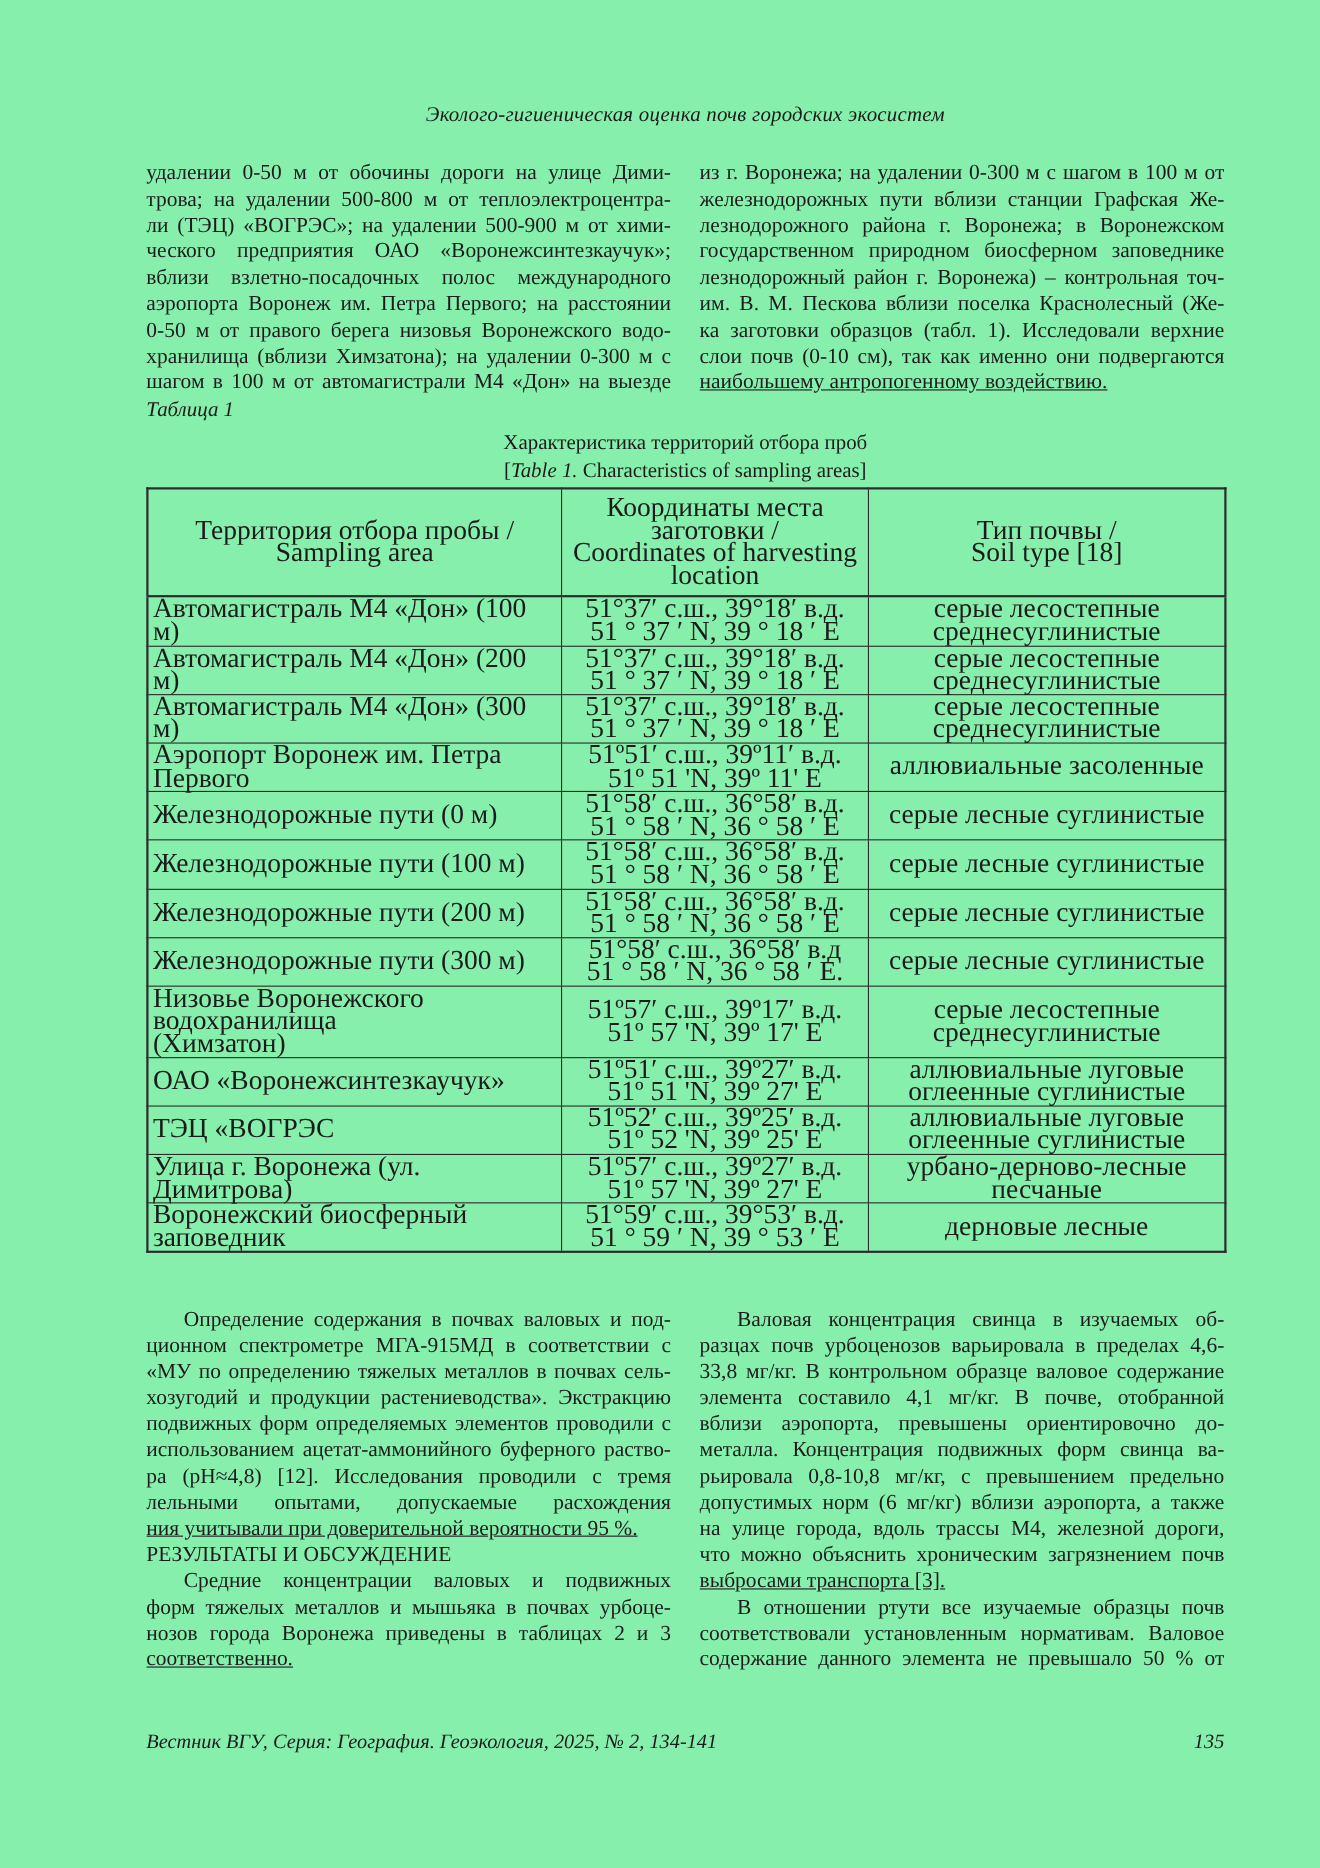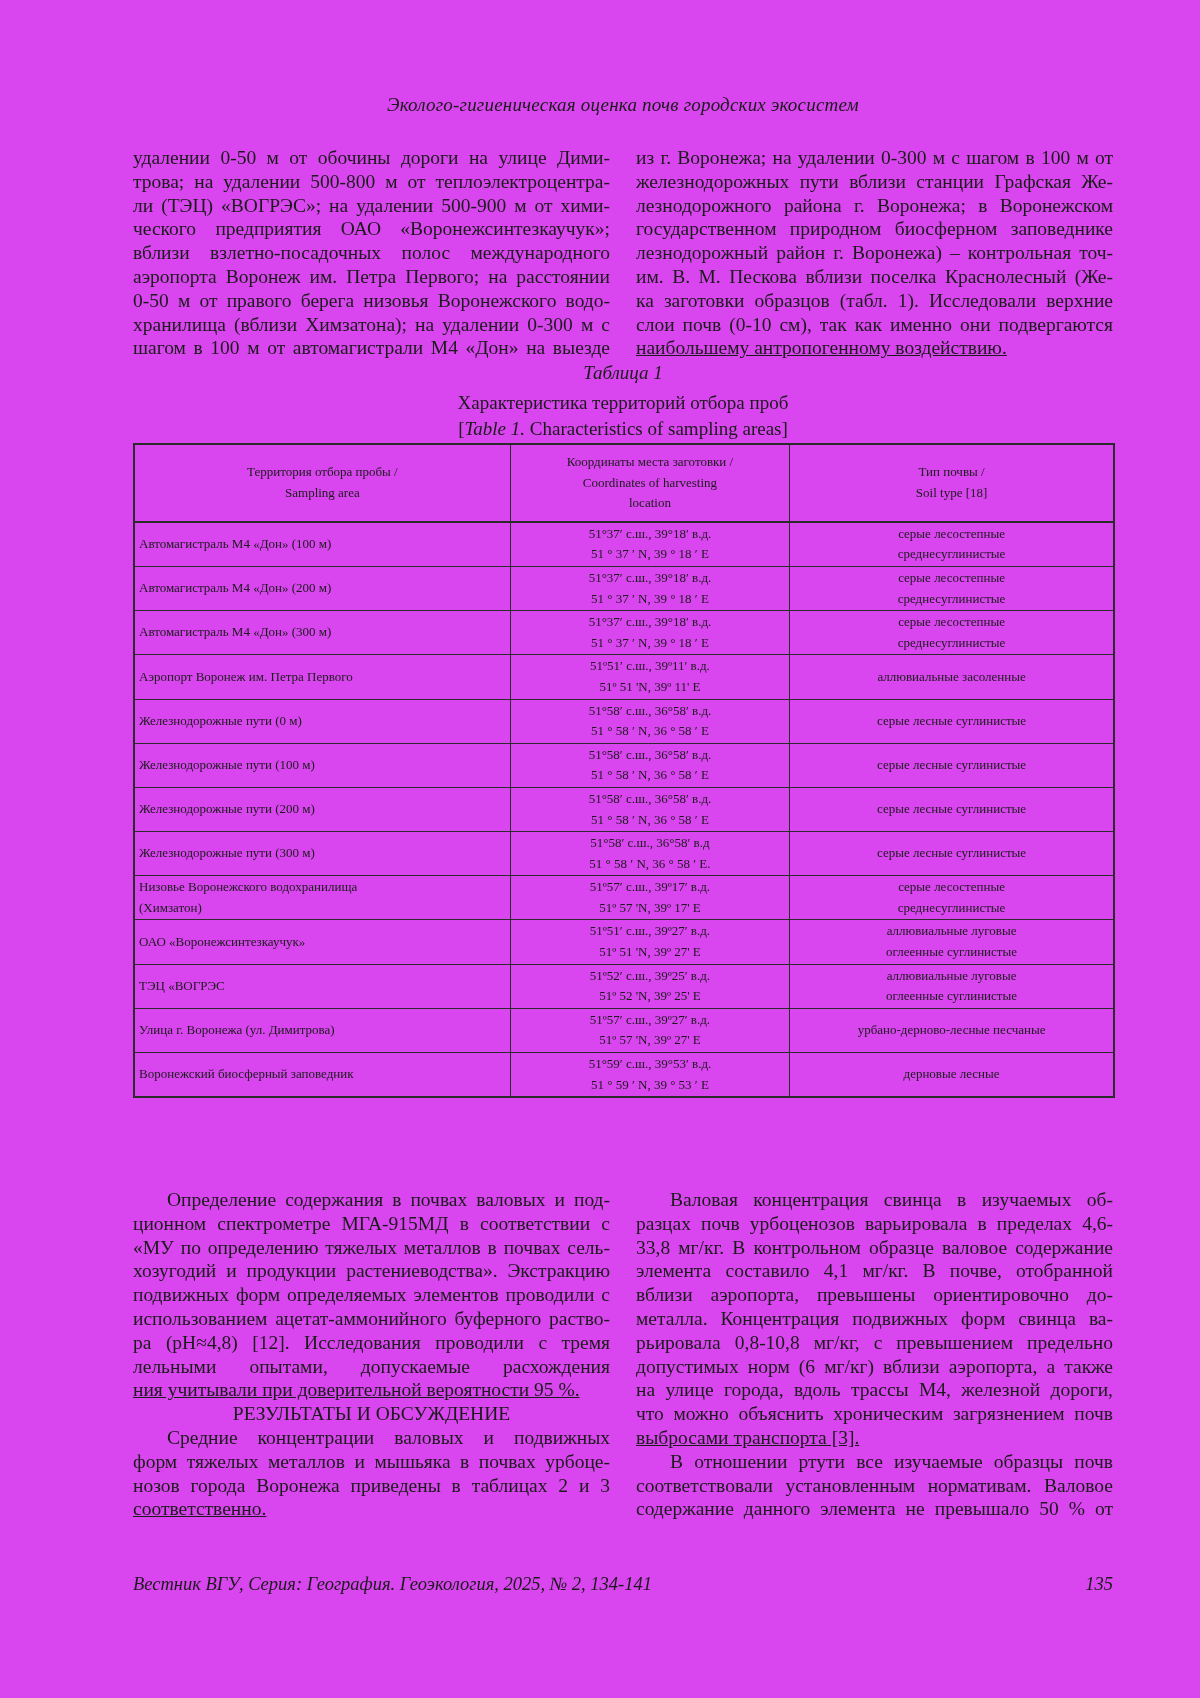--- a/index.html
+++ b/index.html
@@ -2,21 +2,21 @@
 <html lang="ru"><head>
 <meta charset="utf-8">
 <style>
   html,body { margin:0; padding:0; background:#ffffff; }
   body {
     width:1200px; height:1698px;
     font-family:"Liberation Serif","DejaVu Serif",serif;
     color:#1b1b1b;
     -webkit-font-smoothing:antialiased;
   }
-  .page { position:relative; width:1200px; height:1698px; background:#d946ef; overflow:hidden; }
+  .page { position:relative; width:1200px; height:1698px; background:#86efac; overflow:hidden; }
 
   
   .running-head {
     position:absolute; top:94px; left:133px; width:980px;
     text-align:center; font-style:italic; font-size:19px; letter-spacing:0.2px;
   }
 
   
   .cols { position:absolute; left:133px; width:980px; display:flex; }
   .cols-top { top:146px;justify-content:flex-end; }
@@ -25,38 +25,38 @@
   .col.left { margin-right:26px; }
 
   .ln {
     font-size:19.5px; line-height:23.8px;
     text-align:justify; text-align-last:justify;
     white-space:normal; overflow:hidden; max-height:23.8px;
   }
   .ln.end { text-align-last:left;text-decoration:underline; }
   .ln.ind { text-indent:34px; }
   .sec-h {
-    font-size:19.5px; line-height:23.8px; text-align:center;
+    font-size:19.5px; line-height:23.8px; text-align:left;
   }
 
   
   .tbl-label {
     position:absolute; top:362px; left:133px; width:980px;
-    text-align:center; font-style:italic; font-size:19px;
+    text-align:left; font-style:italic; font-size:19px;
   }
   .tbl-caption {
     position:absolute; top:390px; left:133px; width:980px;
     text-align:center; font-size:19px; line-height:25.5px;
   }
 
   
   table.sampling {
     position:absolute; top:443px; left:133px;
     width:982px; border-collapse:collapse;
-    font-size:13px; line-height:20.6px;
+    font-size:25px; line-height:20.6px;
     border:2px solid #2b2b2b;
   }
   table.sampling td, table.sampling th {
     border:1.5px solid #2b2b2b;
     font-weight:normal; vertical-align:middle;
     padding:1px 4px;
   }
   table.sampling thead th { text-align:center; padding:7px 4px; border-bottom:2px solid #2b2b2b; }
   td.c-area  { text-align:left; padding-left:20px; }
   td.c-coord { text-align:center; }

